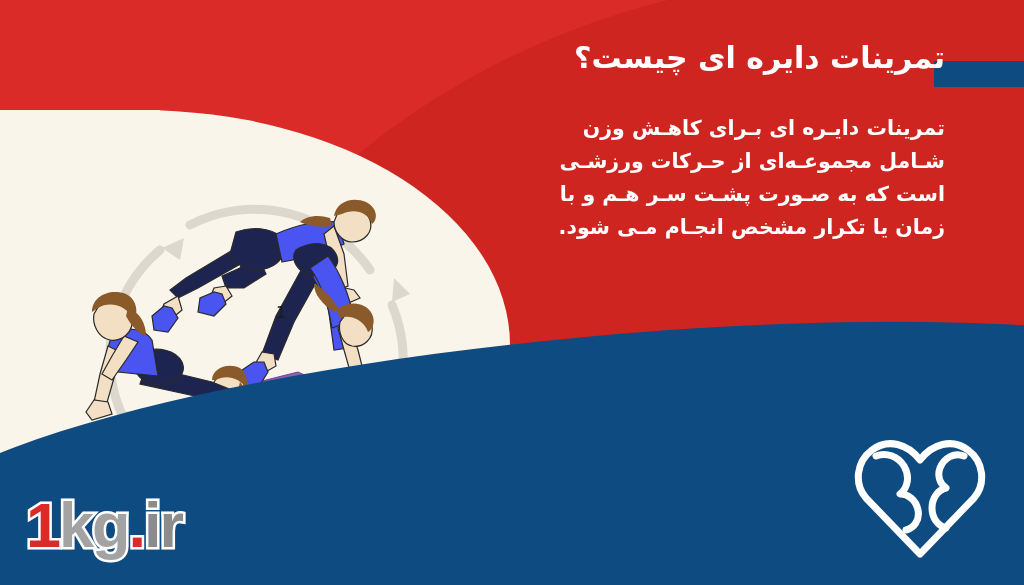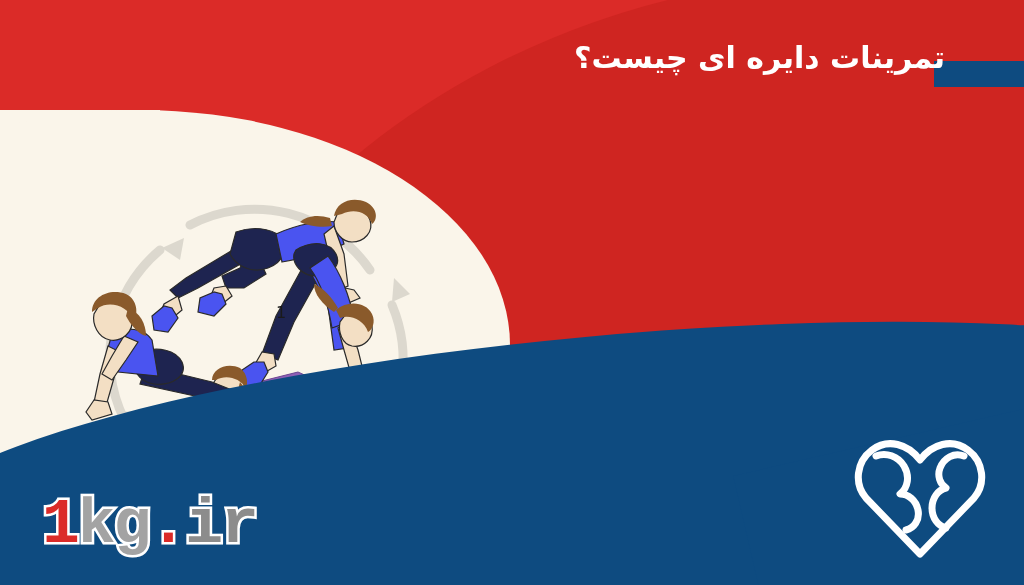--- a/index.html
+++ b/index.html
@@ -58,26 +58,25 @@
   
   .body-text{
     position:absolute;right:79px;top:112px;width:430px;
     color:#ffffff;font-size:20.5px;font-weight:bold;
     direction:rtl;text-align:right;line-height:33px;
   }
   
   .logo{
     position:absolute;left:26px;top:494px;
     font-size:63px;font-weight:bold;letter-spacing:-2px;
-    font-family:Liberation Mono, monospace;
+    font-family:Liberation Sans, sans-serif;
     line-height:1;
     -webkit-text-stroke:5px #ffffff;
     paint-order:stroke fill;
     white-space:nowrap;
-    margin-left:16px;
   }
   .logo .one{color:#DB2B28;}
   .logo .kg{color:#A3A3A3;}
   .logo .dot{color:#DB2B28;}
   .logo .ir{color:#8C8C8C;}
   
   .heart-logo{position:absolute;left:852px;top:436px;width:136px;height:125px;}
   
   .circuit{position:absolute;left:40px;top:130px;width:420px;height:400px;}
   .num{
@@ -227,20 +226,21 @@
     <span class="num n5">5</span>
   </div>
 
   <div class="blue-wave"></div>
   <div class="blue-bottom"></div>
   <div class="blue-right"></div>
 
   <div class="title-bar"></div>
   <div class="title">تمرینات دایره ای چیست؟</div>
 
+  <div class="body-text">تمرینات دایـره ای بـرای کاهـش وزن شـامل مجموعـه‌ای از حـرکات ورزشـی است که به صـورت پشـت سـر هـم و با زمان یا تکرار مشخص انجـام مـی شود.</div>
 
   <div class="logo">
     <span class="one">1</span><span class="kg">kg</span><span class="dot">.</span><span class="ir">ir</span>
   </div>
 
   <div class="heart-logo">
     <svg width="136" height="125" viewBox="0 0 136 125" xmlns="http://www.w3.org/2000/svg">
       <g fill="none" stroke="#FFFFFF" stroke-width="7" stroke-linejoin="round" stroke-linecap="round">
         <path d="M 68 118 L 14 62 C 2 48 4 26 20 14 C 36 2 56 8 68 24 C 80 8 100 2 116 14 C 132 26 134 48 122 62 Z"></path>
         <path d="M 24 20 C 34 16 46 20 52 30 C 58 40 56 52 48 58 C 56 58 64 64 66 74 C 68 84 62 92 54 94"></path>

